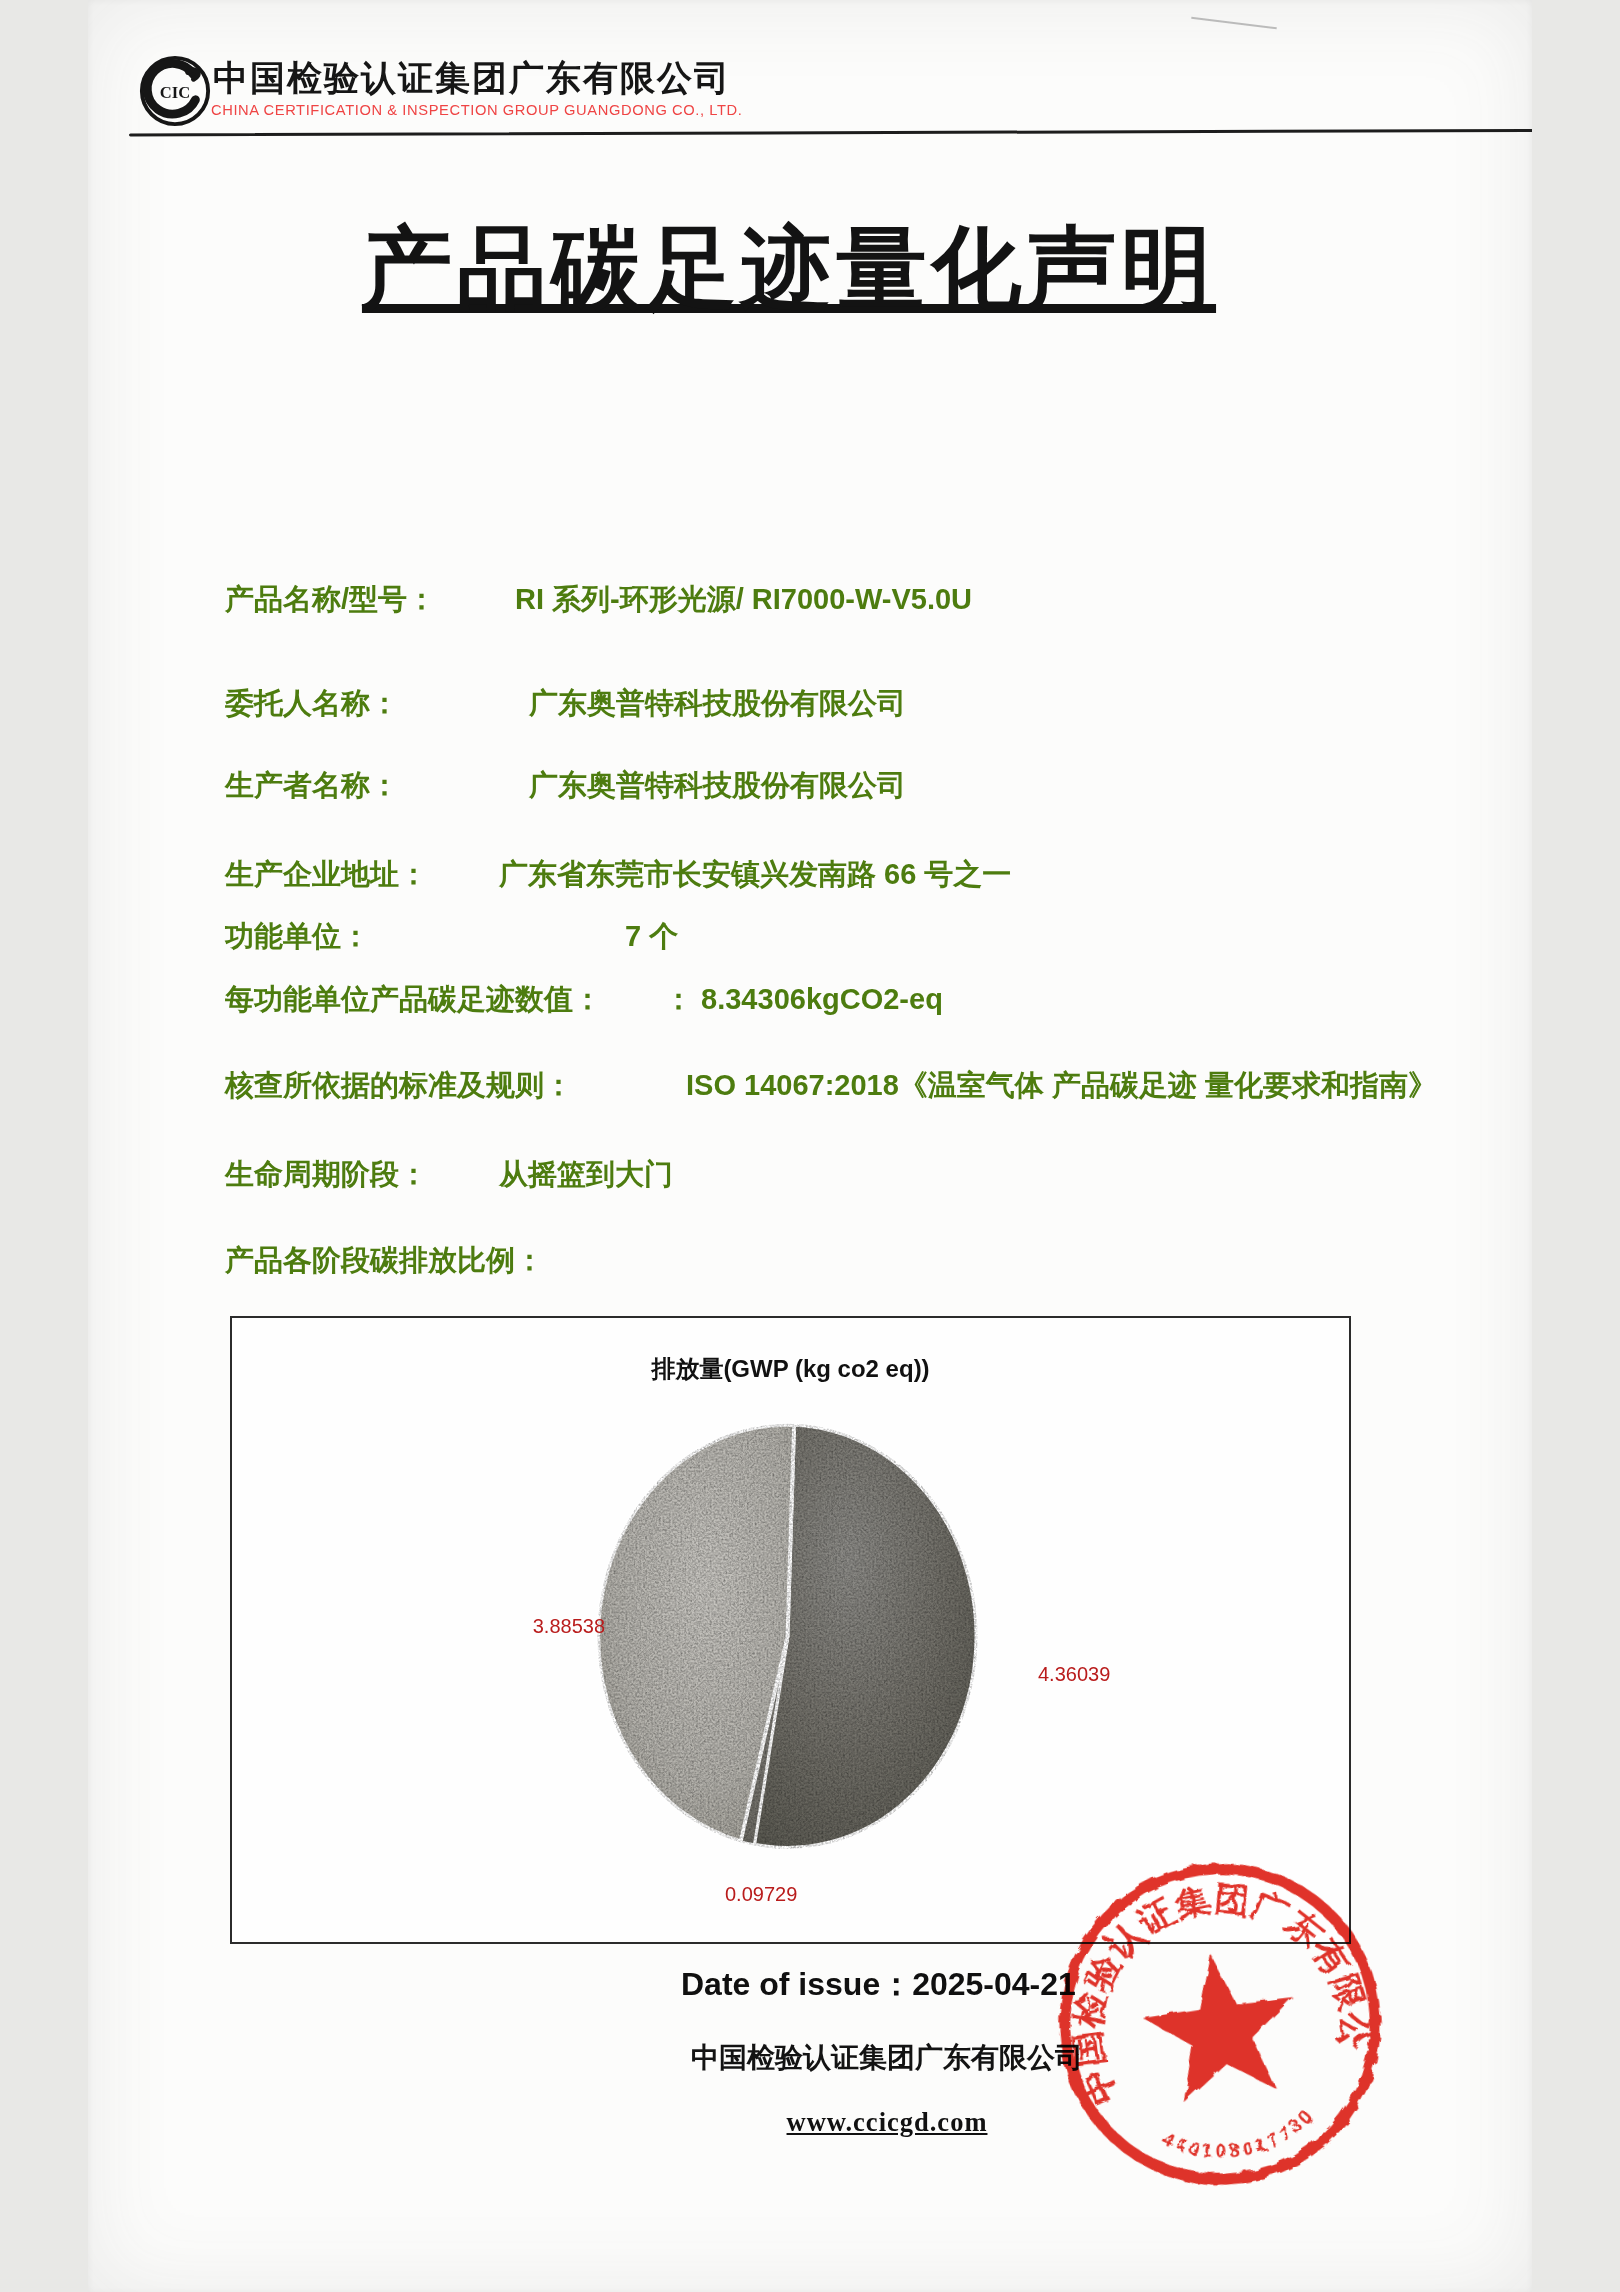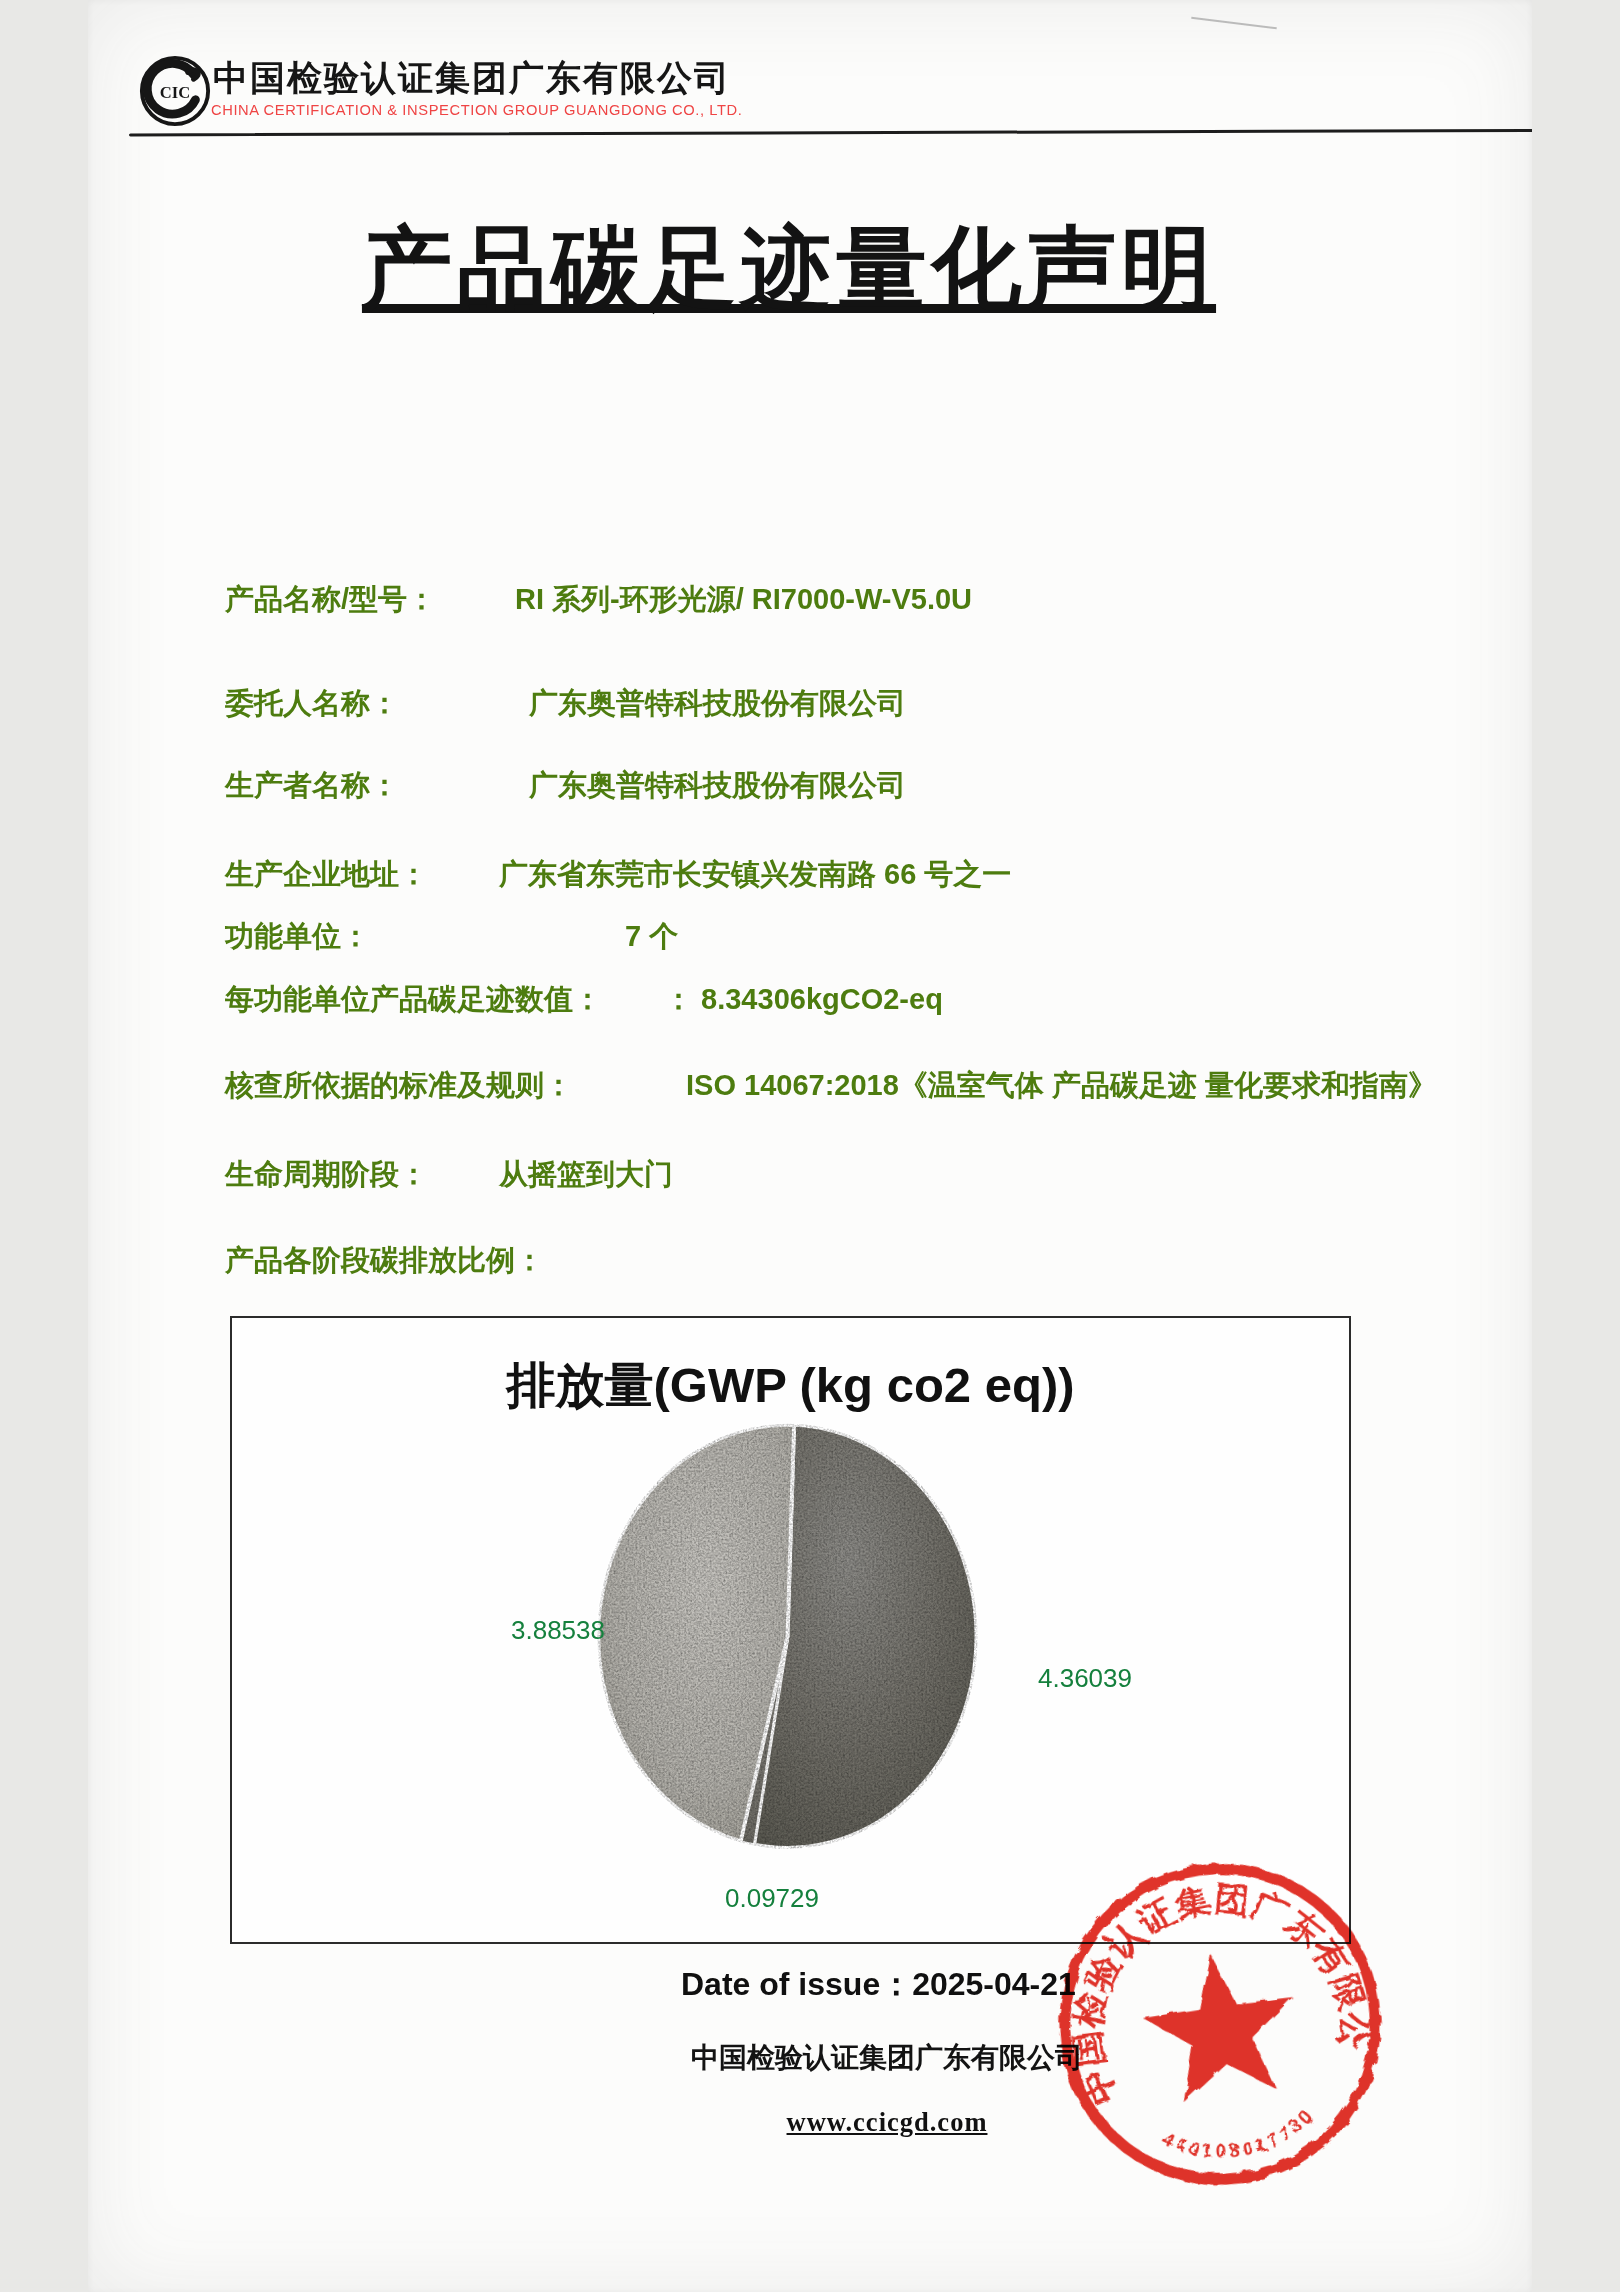--- a/index.html
+++ b/index.html
@@ -18,23 +18,23 @@
   
   .doc-title{left:147px;top:208px;width:1108px;text-align:center;
     font-family:"Liberation Serif",serif;font-weight:bold;font-size:90px;letter-spacing:4.9px;color:#131313;text-decoration:underline;}
   .intro{left:164px;top:469px;width:1372px;font-size:30px;font-weight:bold;line-height:1.35;color:#151515;}
   
   .row{position:absolute;left:137px;font-size:29px;font-weight:bold;white-space:nowrap;color:#4d7c0f;}
   .row .val{position:absolute;white-space:nowrap;}
   
   .chart-box{left:142px;top:1316px;width:1117px;height:624px;border:2px solid #2b2b2b;background:#fefefe;}
   .chart-title{position:absolute;left:0;top:35px;width:100%;text-align:center;
-    font-size:49px;font-weight:bold;color:#111;}
+    font-size:24px;font-weight:bold;color:#111;}
   .pie-svg{position:absolute;left:0;top:0;}
-  .pie-label{position:absolute;font-size:26px;color:#15803d;white-space:nowrap;}
+  .pie-label{position:absolute;font-size:20px;color:#b91c1c;white-space:nowrap;}
   .lab-0{left:806px;top:345px;}
   .lab-1{left:493px;top:565px;}
   .lab-2{left:211px;top:297px;width:162px;text-align:right;}
   
   .date-row{left:593px;top:1963px;font-size:32px;font-weight:bold;white-space:nowrap;color:#101010;}
   .foot-co{left:542px;top:2039px;width:514px;text-align:center;font-size:28px;font-weight:bold;color:#131313;}
   .foot-web{left:542px;top:2107px;width:514px;text-align:center;font-size:26.5px;font-weight:bold;
     font-family:"Liberation Serif",serif;text-decoration:underline;letter-spacing:1px;color:#111;}
   
   .stamp{left:933px;top:1825px;mix-blend-mode:multiply;opacity:.94;}

